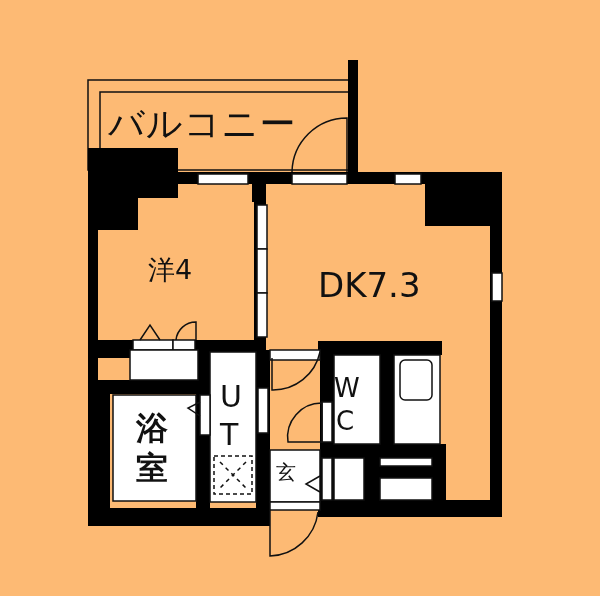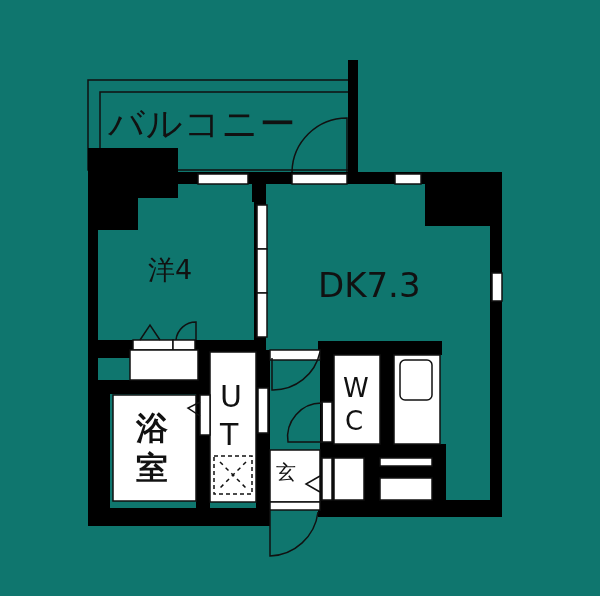--- a/index.html
+++ b/index.html
@@ -1,24 +1,24 @@
 <!DOCTYPE html>
 <html><head>
   <meta charset="utf-8">
   <style>
     html, body { margin: 0; padding: 0; background: #ffffff; }
-    .canvas { position: relative; width: 600px; height: 596px; background: #0f766e; overflow: hidden; }
+    .canvas { position: relative; width: 600px; height: 596px; background: #fdba74; overflow: hidden; }
     svg { position: absolute; left: 0; top: 0; }
     .label { position: absolute; color: #111111; font-family: "DejaVu Sans", sans-serif; line-height: 1; white-space: nowrap; }
     .lbl-balcony { left: 108px; top: 106px; font-size: 36px; letter-spacing: 1px; }
     .lbl-western { left: 148px; top: 256px; font-size: 27px; }
     .lbl-dk { left: 318px; top: 256px; font-size: 34px; margin-top: 12px; }
     .lbl-ut { left: 220px; top: 378px; font-size: 30px; width: 24px; white-space: normal; line-height: 1.25; }
     .lbl-bath { left: 136px; top: 408px; font-size: 32px; width: 36px; white-space: normal; line-height: 1.25; font-weight: bold; }
-    .lbl-wc { left: 343px; top: 372px; font-size: 26px; width: 22px; text-align: center; white-space: normal; line-height: 1.25; }
+    .lbl-wc { left: 334px; top: 372px; font-size: 26px; width: 22px; text-align: center; white-space: normal; line-height: 1.25; }
     .lbl-entry { left: 276px; top: 462px; font-size: 20px; }
   </style>
 </head>
 <body>
 
 <div class="canvas">
   <svg width="600" height="600" viewBox="0 0 600 600">
     <g fill="none" stroke="#111" stroke-width="1.5">
 
       <rect x="88" y="80" width="262" height="90"></rect>

